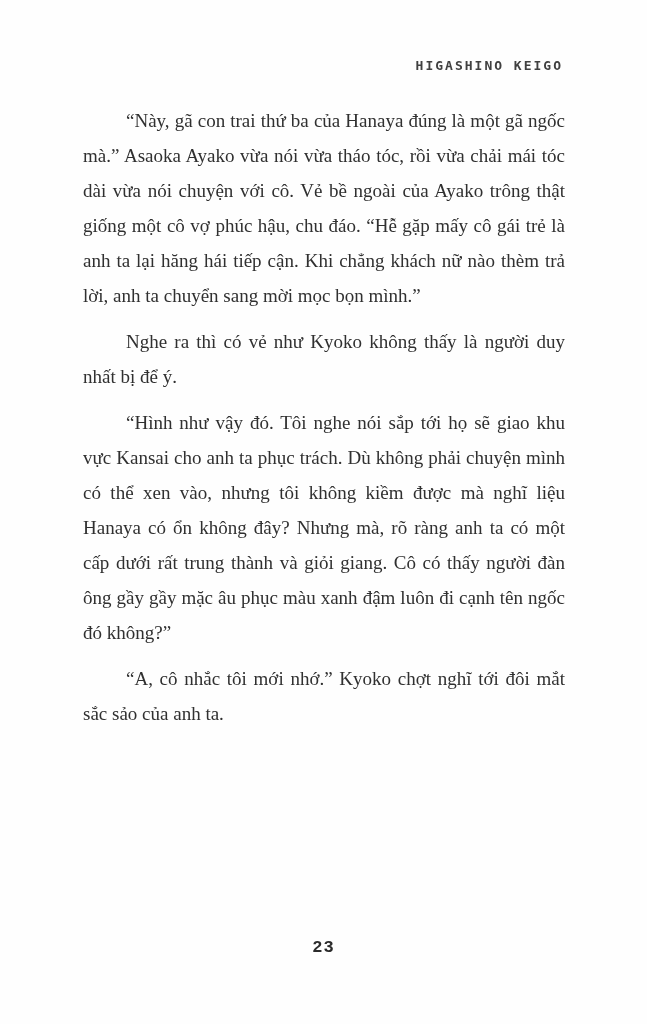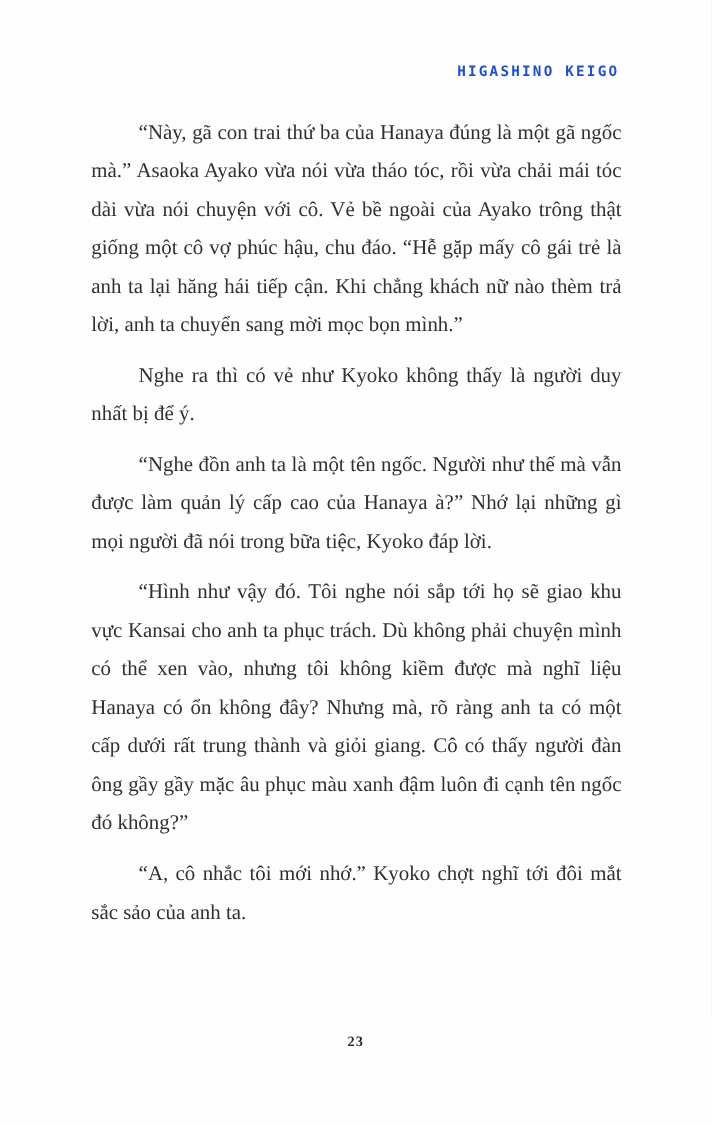--- a/index.html
+++ b/index.html
@@ -25,21 +25,21 @@
     left: 82px;
     right: 84px;
     text-align: right;
   }
 
   .display-font {
     font-family: "DejaVu Sans Mono", monospace;
     font-weight: bold;
     font-size: 13px;
     letter-spacing: 2px;
-    color: #1d4ed8;
+    color: #404040;
     white-space: nowrap;
   }
 
   .body-text {
     position: absolute;
     top: 103px;
     left: 83px;
     width: 482px;
   }
 
@@ -54,40 +54,39 @@
 
   .page-footer {
     position: absolute;
     left: 0;
     right: 0;
     top: 938px;
     text-align: center;
   }
 
   .page-number {
-    font-family: Liberation Serif, serif;
+    font-family: Liberation Mono, monospace;
     font-weight: bold;
-    font-size: 13px;
+    font-size: 17px;
     letter-spacing: 1px;
     color: #2b2b2b;
   }
 </style>
 </head>
 <body>
 
 <div class="page">
 
   <header class="running-header">
     <span class="display-font">HIGASHINO KEIGO</span>
   </header>
 
   <main class="body-text">
     <p>“Này, gã con trai thứ ba của Hanaya đúng là một gã ngốc mà.” Asaoka Ayako vừa nói vừa tháo tóc, rồi vừa chải mái tóc dài vừa nói chuyện với cô. Vẻ bề ngoài của Ayako trông thật giống một cô vợ phúc hậu, chu đáo. “Hễ gặp mấy cô gái trẻ là anh ta lại hăng hái tiếp cận. Khi chẳng khách nữ nào thèm trả lời, anh ta chuyển sang mời mọc bọn mình.”</p>
     <p>Nghe ra thì có vẻ như Kyoko không thấy là người duy nhất bị để ý.</p>
-    <p>“Nghe đồn anh ta là một tên ngốc. Người như thế mà vẫn được làm quản lý cấp cao của Hanaya à?” Nhớ lại những gì mọi người đã nói trong bữa tiệc, Kyoko đáp lời.</p>
     <p>“Hình như vậy đó. Tôi nghe nói sắp tới họ sẽ giao khu vực Kansai cho anh ta phục trách. Dù không phải chuyện mình có thể xen vào, nhưng tôi không kiềm được mà nghĩ liệu Hanaya có ổn không đây? Nhưng mà, rõ ràng anh ta có một cấp dưới rất trung thành và giỏi giang. Cô có thấy người đàn ông gầy gầy mặc âu phục màu xanh đậm luôn đi cạnh tên ngốc đó không?”</p>
     <p>“A, cô nhắc tôi mới nhớ.” Kyoko chợt nghĩ tới đôi mắt sắc sảo của anh ta.</p>
   </main>
 
   <footer class="page-footer">
     <span class="page-number">23</span>
   </footer>
 
 </div>
 

